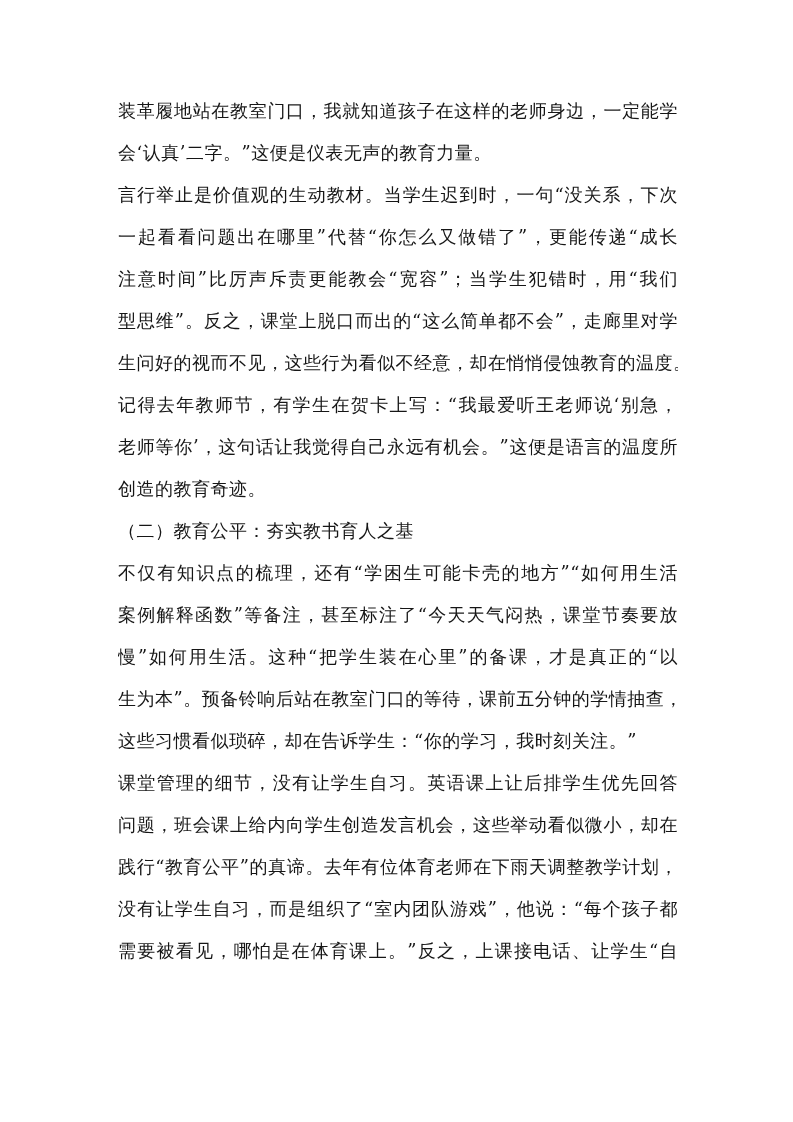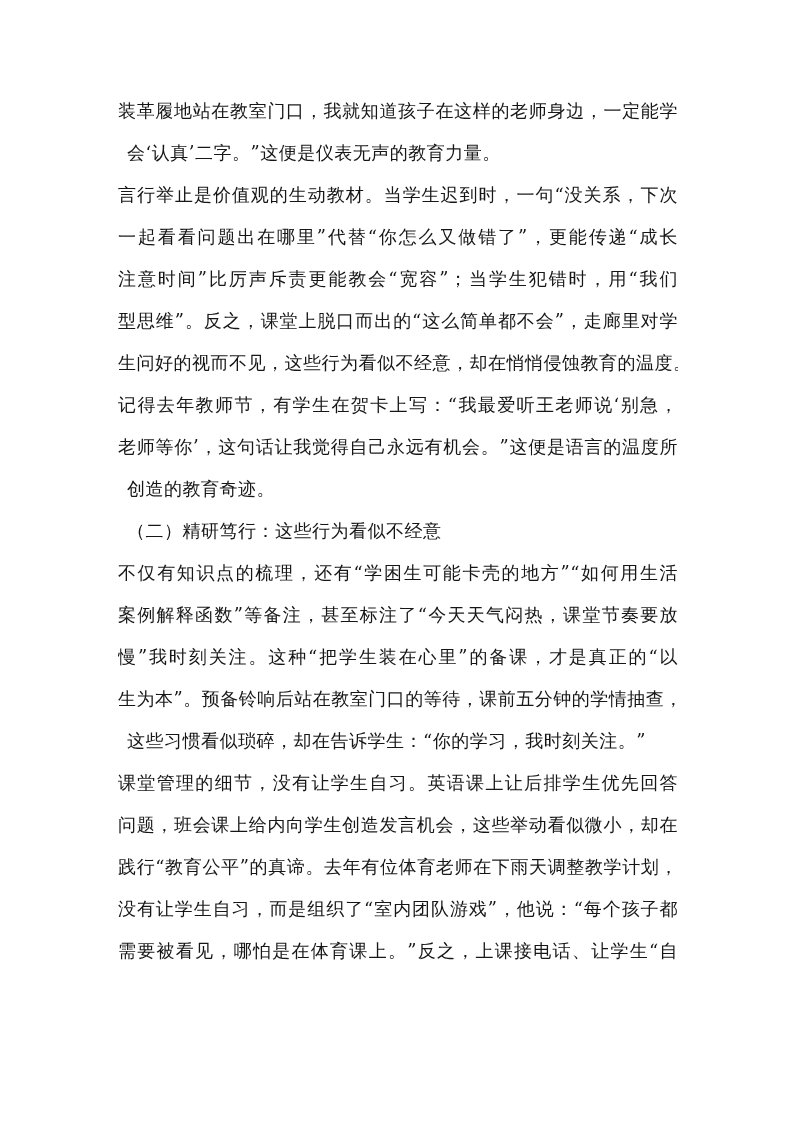--- a/index.html
+++ b/index.html
@@ -33,45 +33,44 @@
     overflow: hidden;
     text-align: justify;
     text-align-last: justify;
     text-justify: inter-character;
     white-space: nowrap;
     letter-spacing: 0.5px;
   }
   .doc-line.short {
     text-align: left;
     text-align-last: left;
-    margin-left: 9px;
   }
   .doc-line.heading {
     font-weight: normal;
   }
 </style>
 </head>
 <body>
 
 <div class="page" style="background: rgb(255, 255, 255);">
   <div class="content" style="color: rgb(22, 22, 22);">
       <div class="doc-line">装革履地站在教室门口，我就知道孩子在这样的老师身边，一定能学</div>
       <div class="doc-line short">会‘认真’二字。”这便是仪表无声的教育力量。</div>
       <div class="doc-line">言行举止是价值观的生动教材。当学生迟到时，一句“没关系，下次</div>
       <div class="doc-line">一起看看问题出在哪里”代替“你怎么又做错了”，更能传递“成长</div>
       <div class="doc-line">注意时间”比厉声斥责更能教会“宽容”；当学生犯错时，用“我们</div>
       <div class="doc-line">型思维”。反之，课堂上脱口而出的“这么简单都不会”，走廊里对学</div>
       <div class="doc-line">生问好的视而不见，这些行为看似不经意，却在悄悄侵蚀教育的温度。</div>
       <div class="doc-line">记得去年教师节，有学生在贺卡上写：“我最爱听王老师说‘别急，</div>
       <div class="doc-line">老师等你’，这句话让我觉得自己永远有机会。”这便是语言的温度所</div>
       <div class="doc-line short">创造的教育奇迹。</div>
-      <div class="doc-line heading short">（二）精研笃行：这些行为看似不经意</div>
+      <div class="doc-line heading short">（二）教育公平：夯实教书育人之基</div>
       <div class="doc-line">不仅有知识点的梳理，还有“学困生可能卡壳的地方”“如何用生活</div>
       <div class="doc-line">案例解释函数”等备注，甚至标注了“今天天气闷热，课堂节奏要放</div>
-      <div class="doc-line">慢”我时刻关注。这种“把学生装在心里”的备课，才是真正的“以</div>
+      <div class="doc-line">慢”如何用生活。这种“把学生装在心里”的备课，才是真正的“以</div>
       <div class="doc-line">生为本”。预备铃响后站在教室门口的等待，课前五分钟的学情抽查，</div>
       <div class="doc-line short">这些习惯看似琐碎，却在告诉学生：“你的学习，我时刻关注。”</div>
       <div class="doc-line">课堂管理的细节，没有让学生自习。英语课上让后排学生优先回答</div>
       <div class="doc-line">问题，班会课上给内向学生创造发言机会，这些举动看似微小，却在</div>
       <div class="doc-line">践行“教育公平”的真谛。去年有位体育老师在下雨天调整教学计划，</div>
       <div class="doc-line">没有让学生自习，而是组织了“室内团队游戏”，他说：“每个孩子都</div>
       <div class="doc-line">需要被看见，哪怕是在体育课上。”反之，上课接电话、让学生“自</div>
     </div>
 </div>
 

